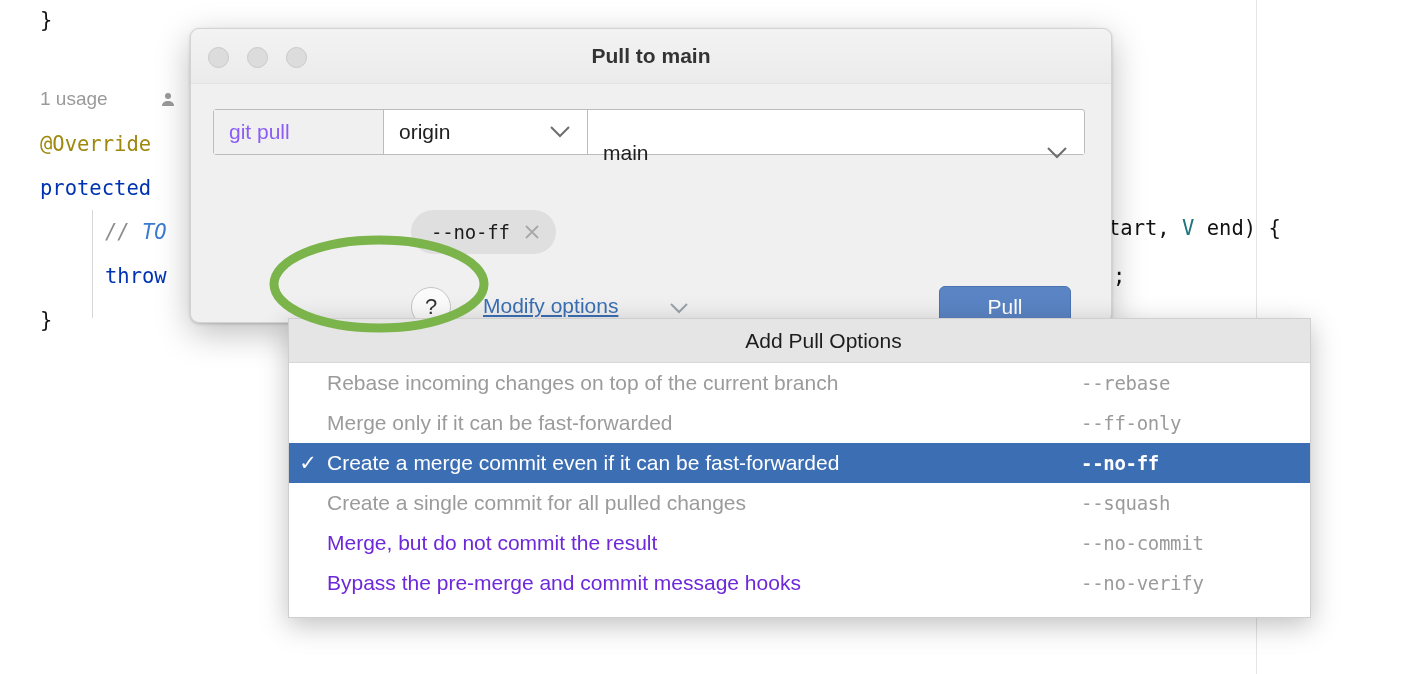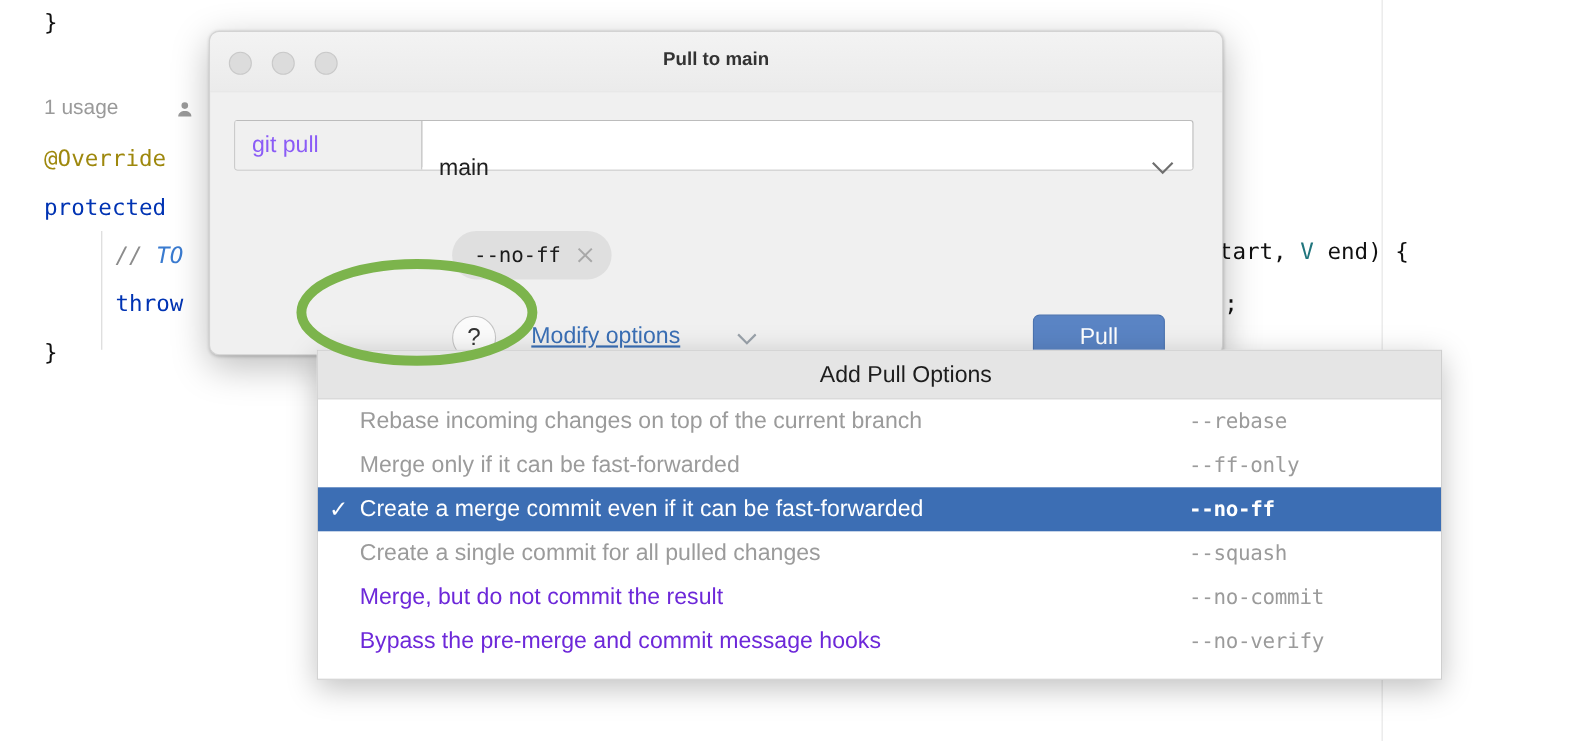--- a/index.html
+++ b/index.html
@@ -87,21 +87,21 @@
     box-sizing: border-box;
   }
   #tl1 { left: 17px; }
   #tl2 { left: 56px; }
   #tl3 { left: 95px; }
   #dialog-title {
     position: absolute;
     left: 0; right: 0;
     top: 15px;
     text-align: center;
-    font-size: 17px;
+    font-size: 21px;
     font-weight: bold;
     color: #333333;
   }
 
   
   #cmd-row {
     position: absolute;
     left: 22px;
     top: 80px;
     display: flex;
@@ -218,21 +218,21 @@
     left: 579px;
     top: 257px;
     width: 146px;
     background: #ffffff;
     border: 1px solid #c3c3c3;
     color: #1d1d1d;
   }
   #pull-btn {
     left: 748px;
     top: 257px;
-    width: 120px;
+    width: 132px;
     background: #5a84c4;
     border: 1px solid #4b73b0;
     color: #ffffff;
   }
 
   
   #popup {
     position: absolute;
     left: 288px;
     top: 318px;
@@ -332,20 +332,26 @@
   <div id="titlebar">
     <div class="traffic" id="tl1"></div>
     <div class="traffic" id="tl2"></div>
     <div class="traffic" id="tl3"></div>
     <div id="dialog-title">Pull to main</div>
   </div>
 
   <div id="cmd-row">
     <div id="cmd-prefix">git pull</div>
 
+    <div class="combo" id="combo-remote">
+      <span>origin</span>
+      <svg class="chevron" width="22" height="14" viewBox="0 0 22 14">
+        <path d="M2 2 L11 11 L20 2" fill="none" stroke="#6e6e6e" stroke-width="2"></path>
+      </svg>
+    </div>
 
     <div class="combo" id="combo-branch">
       <span>main</span>
       <svg class="chevron" width="22" height="14" viewBox="0 0 22 14">
         <path d="M2 2 L11 11 L20 2" fill="none" stroke="#6e6e6e" stroke-width="2"></path>
       </svg>
     </div>
   </div>
 
   <div id="chip">

